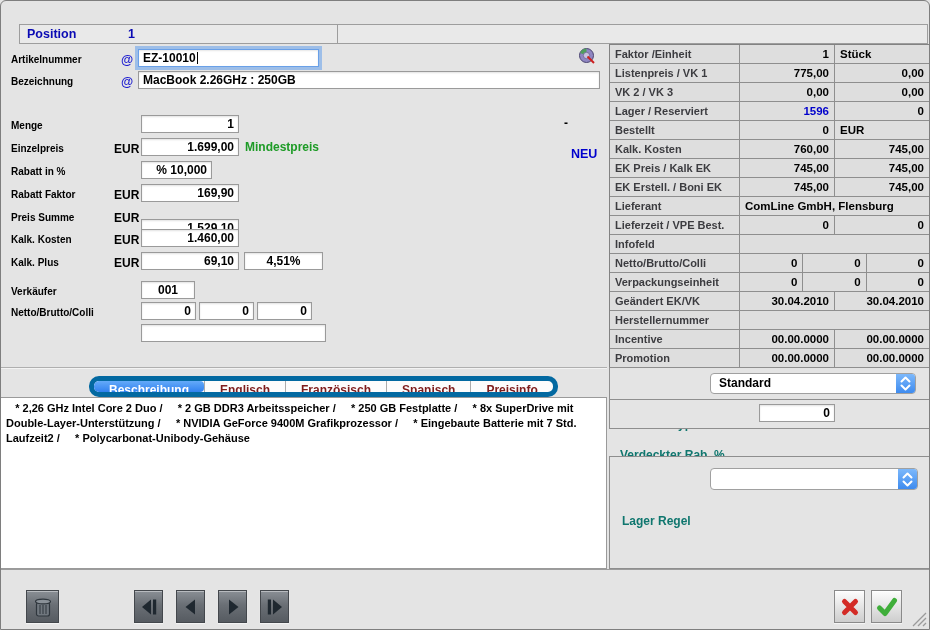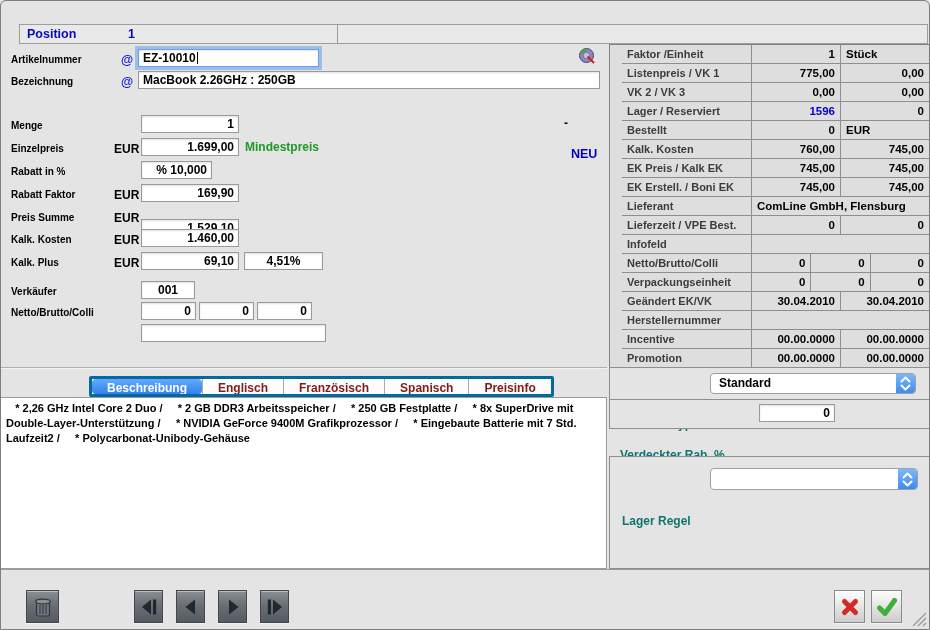--- a/index.html
+++ b/index.html
@@ -42,31 +42,31 @@
   .finput.focused { border:1px solid #69A0E8; box-shadow:0 0 0 3px rgba(110,165,235,0.6), inset 0 1px 2px rgba(0,0,0,0.10); }
   .caret { display:inline-block; width:1px; height:12px; background:#000; vertical-align:-2px; margin-left:1px; }
   .note-green { position:absolute; left:244px; top:137px; line-height:18px; font-weight:bold; font-size:12px; color:#1D9B26; }
   .neu { position:absolute; left:570px; top:146px; font-weight:bold; font-size:12.5px; color:#0000CD; }
   .dash { position:absolute; left:563px; top:113px; font-weight:bold; font-size:12px; line-height:18px; color:#000; }
   .lookup-icon { position:absolute; left:577px; top:46px; width:18px; height:18px; cursor:pointer; }
 
   
   .divider-left { position:absolute; left:0; top:366px; width:606px; height:1px; background:#AFAFAF; box-shadow:0 1px 0 #F3F3F3; }
   .tabs { position:absolute; left:88px; top:375px; height:21px; display:flex;
-    background:#FCFCFC; border:3px solid #0369a1; border-radius:2px; overflow:hidden; box-sizing:border-box; }
+    background:#FCFCFC; border:5px solid #0369a1; border-radius:10px; overflow:hidden; box-sizing:border-box; }
   .tab { padding:0 15px; line-height:19px; font-size:12px; font-weight:bold; color:#7f1d1d; cursor:pointer; }
   .tab + .tab { border-left:1px solid #ABABAB; }
   .tab.selected { background:linear-gradient(#64AAF9,#3181EF); color:#FFF; border-radius:4px; }
   .desc { position:absolute; left:0; top:396px; width:606px; height:172px; background:#FFF;
     border:1px solid #9A9A9A; border-left:none; box-sizing:border-box; padding:3px 5px;
     font-size:11px; font-weight:bold; line-height:15px; color:#000; white-space:pre-wrap; }
 
   
   .info-table { position:absolute; left:608px; top:43px; width:321px; background:#DEDEDE;
-    border:1px solid #828282; border-bottom:none; box-sizing:border-box;padding-left:12px; }
+    border:1px solid #828282; border-bottom:none; box-sizing:border-box; }
   .trow { display:flex; height:18px; border-bottom:1px solid #8E8E8E; }
   .tlabel { width:130px; flex:none; border-right:1px solid #8E8E8E; font-weight:bold; font-size:11px;
     color:#3C3C40; padding-left:5px; line-height:18px; box-sizing:border-box; white-space:nowrap; overflow:hidden; }
   .tvals { flex:1; display:flex; }
   .tcell { flex:1; font-weight:bold; font-size:11.5px; line-height:18px; padding:0 5px;
     box-sizing:border-box; white-space:nowrap; overflow:hidden; color:#000; }
   .tcell + .tcell { border-left:1px solid #8E8E8E; }
   .tcell.ar { text-align:right; } .tcell.al { text-align:left; }
   .tcell.blue { color:#0000CC; }
 

